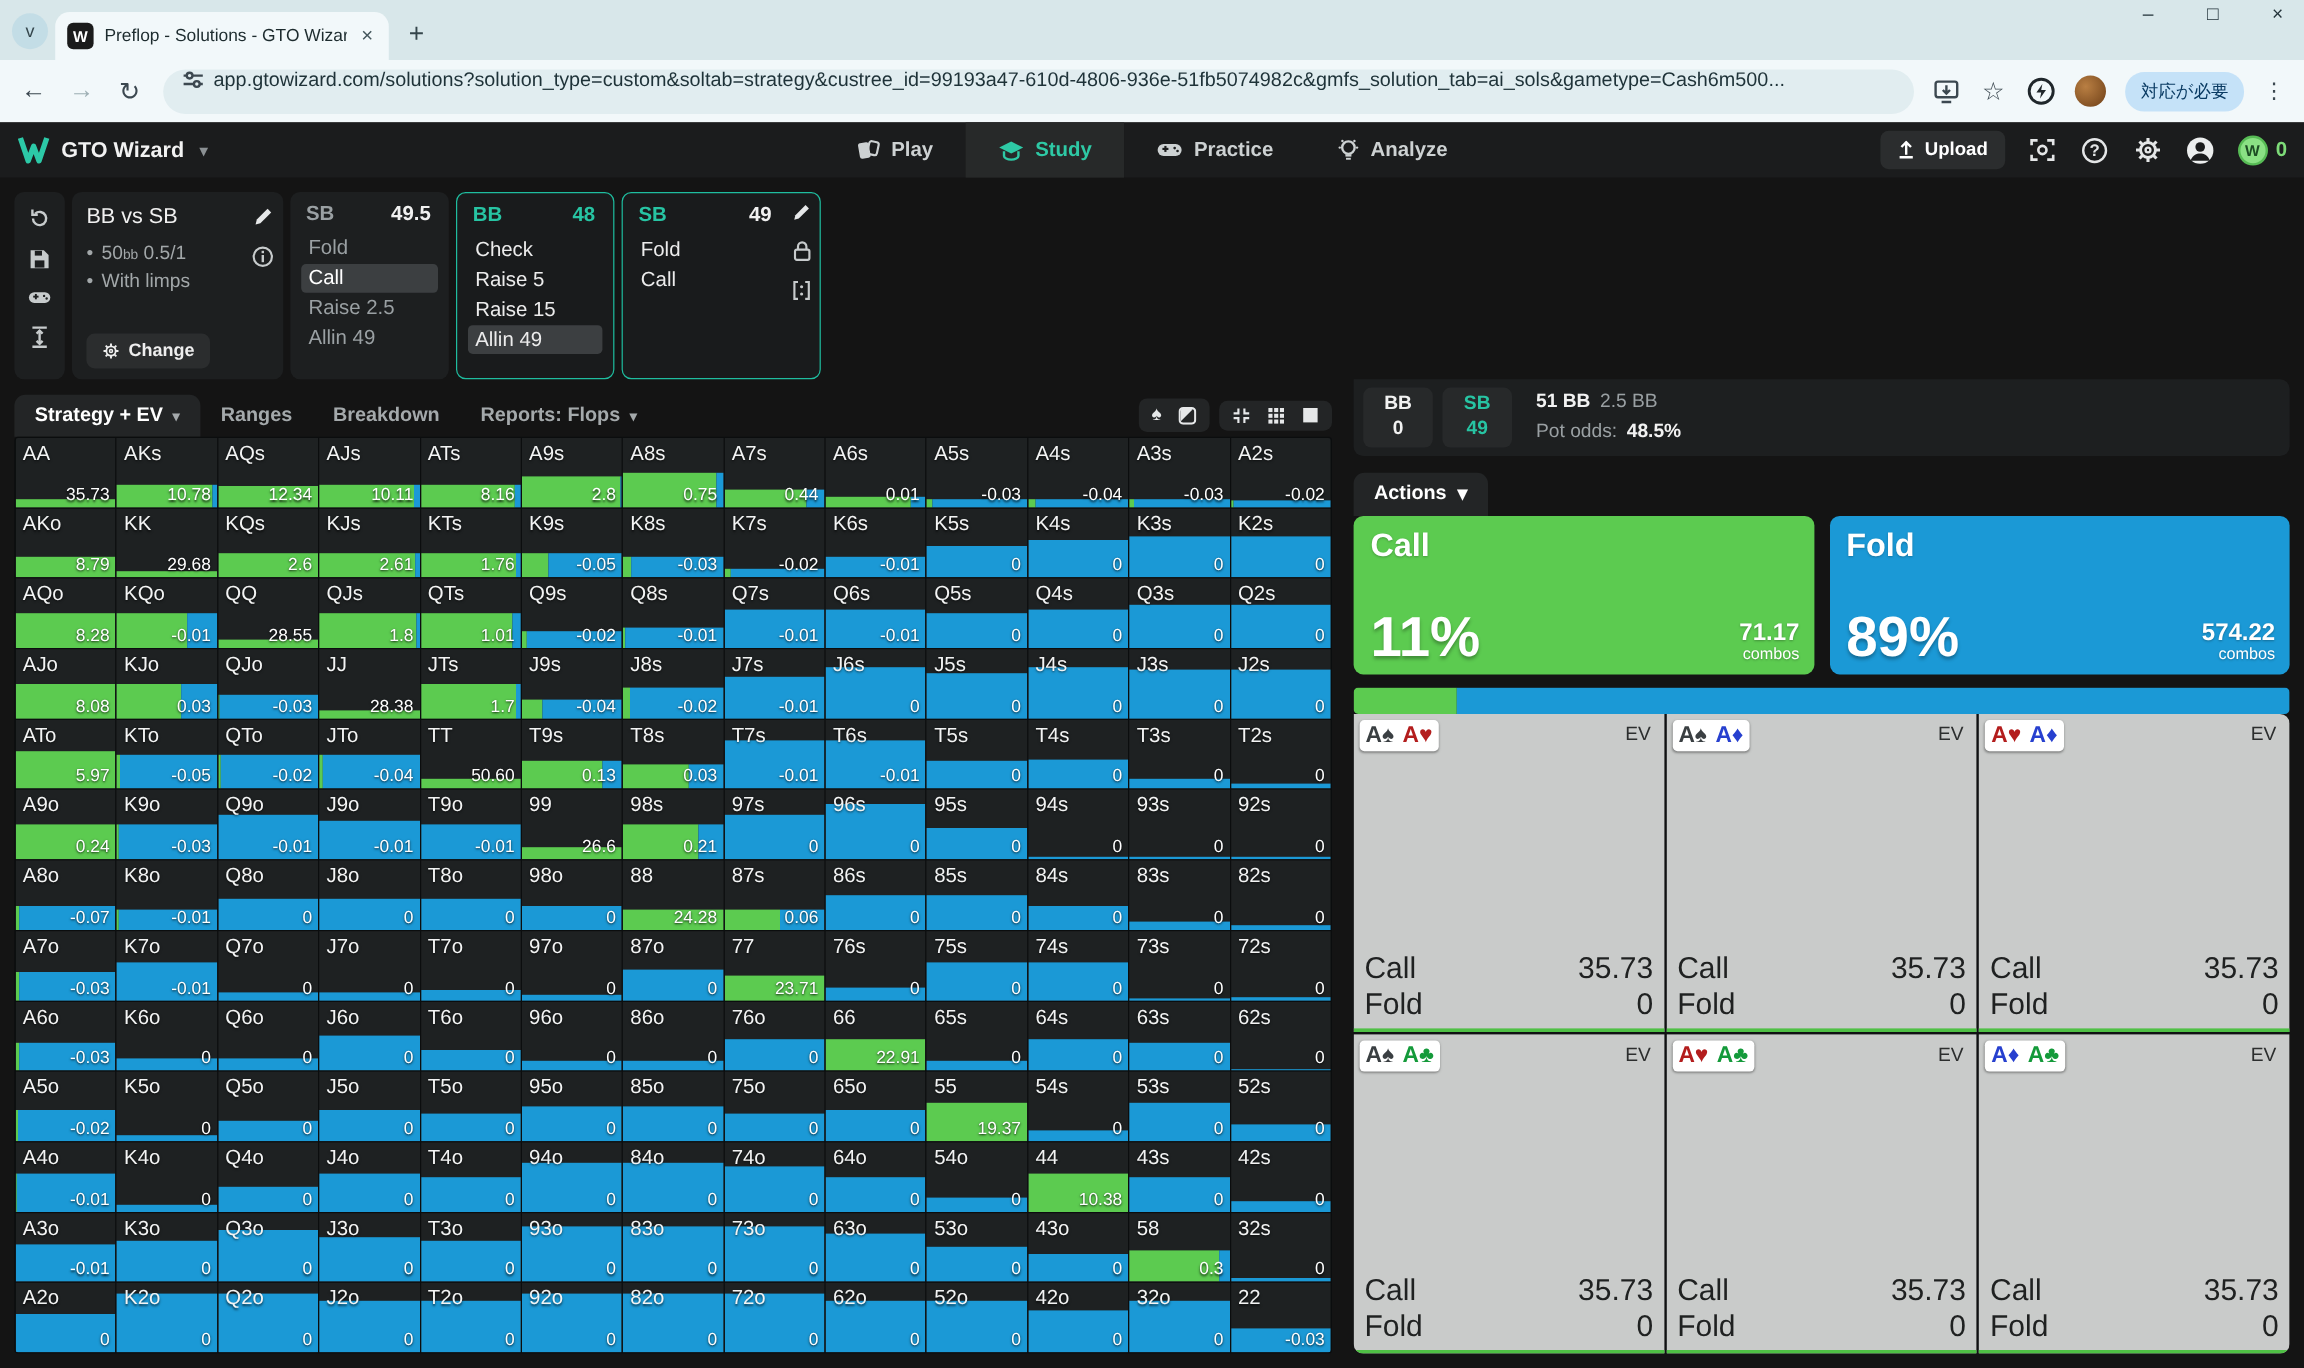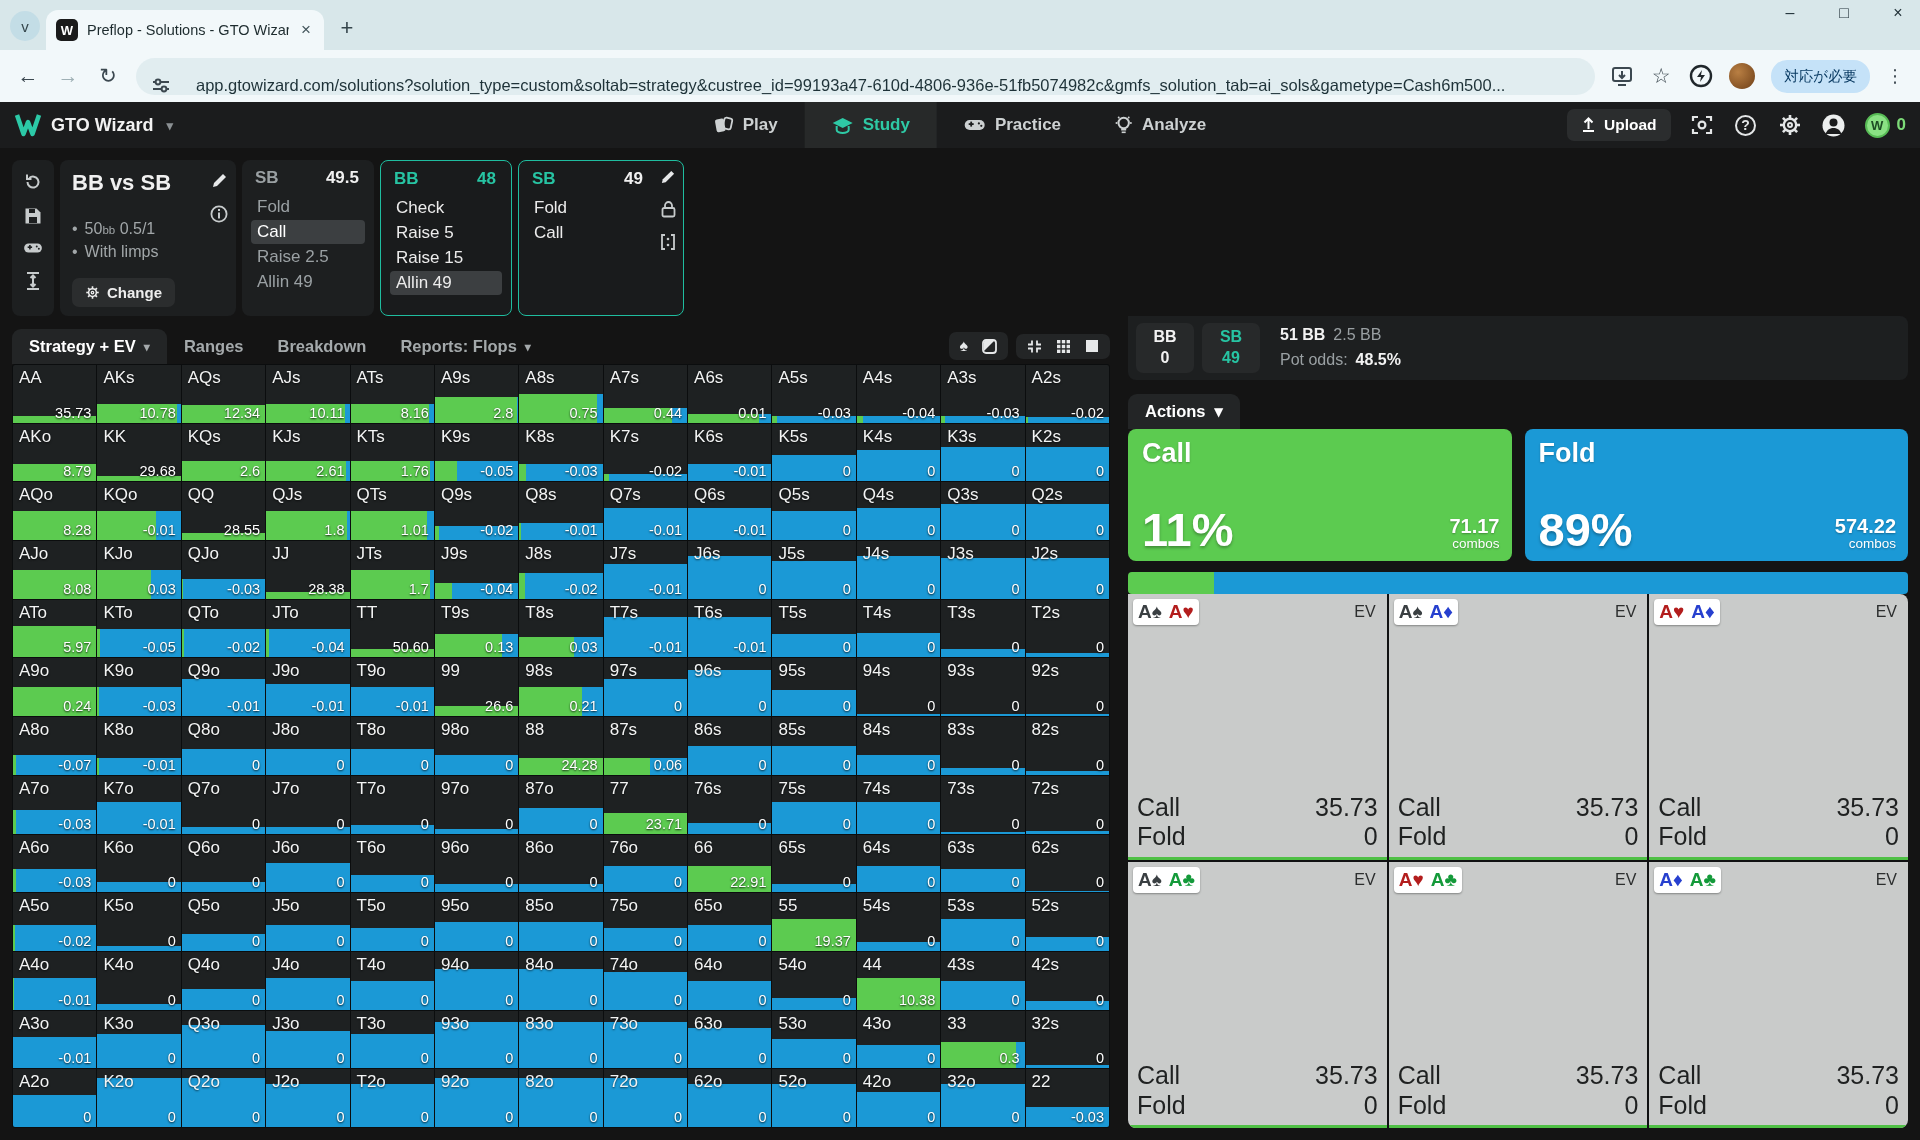--- a/index.html
+++ b/index.html
@@ -13,21 +13,21 @@
   .favicon{width:22px;height:22px;border-radius:5px;background:#1b1b1b;color:#fff;font-weight:800;font-size:13px;display:flex;align-items:center;justify-content:center}
   .btab-title{flex:1;font-size:14.5px;color:#1d2b2e;white-space:nowrap;overflow:hidden}
   .btab-close{color:#44565c;font-size:17px;padding:0 3px}
   .newtab{width:30px;height:30px;display:flex;align-items:center;justify-content:center;color:#35464c;font-size:22px;margin:0 0 7px 8px}
   .wincontrols{position:absolute;right:8px;top:4px;display:flex;gap:26px;color:#23333a;font-size:16px}
   .wincontrols span{width:28px;text-align:center}
 
   .toolbar{height:52px;background:#f2f8fa;display:flex;align-items:center;gap:16px;padding:0 16px}
   .tb-ico{font-size:21px;color:#3c4850;width:24px;text-align:center}
   .tb-ico.dis{color:#9fb0b5}
-  .urlpill{flex:1;height:37px;background:#e1edf0;border-radius:19px;display:flex;align-items:flex-end;gap:26px;padding:0 16px;color:#1e3238;font-size:16.5px;overflow:hidden}
+  .urlpill{flex:1;height:37px;background:#e1edf0;border-radius:19px;display:flex;align-items:flex-start;gap:8px;padding:0 16px;color:#1e3238;font-size:16.5px;overflow:hidden}
   .urlpill .url{white-space:nowrap;overflow:hidden;text-overflow:ellipsis}
   .avatar{width:26px;height:26px;border-radius:50%;background:radial-gradient(circle at 35% 35%,#b97f43,#6e3f17)}
   .chip-jp{background:#c5e2f8;color:#0a3b63;border-radius:16px;padding:7px 13px;font-size:14.5px;white-space:nowrap}
   .tb-dots{color:#3c4850;font-size:18px}
 
   
   .appnav{height:46px;background:#1b1c1d;display:flex;align-items:center;padding:0 14px;position:relative;flex:0 0 auto}
   .brand{display:flex;align-items:center;gap:9px;color:#f2f2f2;font-weight:700;font-size:18px}
   .brand .caret{color:#8b9093;font-size:13px;margin-left:4px}
   .nav-center{position:absolute;left:50%;transform:translateX(-50%);display:flex;height:100%}
@@ -41,21 +41,21 @@
   .coin .c{width:25px;height:25px;border-radius:50%;background:#8ae184;border:2px solid #57bb55;color:#1d4d24;font-weight:800;font-size:13px;display:flex;align-items:center;justify-content:center}
   .coin .n{color:#7ddb78;font-weight:800;font-size:17px}
 
   
   .app{flex:1;display:flex;padding:12px 12px 12px 12px;gap:18px;min-height:0;background:#141414}
   .leftcol{width:1098px;display:flex;flex-direction:column;min-height:0}
   .toprow{display:flex;gap:6px;height:156px;margin-bottom:12px;flex:0 0 auto}
   .rail{width:42px;background:#1d1f20;border-radius:8px;display:flex;flex-direction:column;align-items:center;gap:15px;padding:12px 0;flex:0 0 auto}
   .rail svg{display:block}
   .infopanel{width:176px;background:#1d1f20;border-radius:8px;padding:10px 12px;position:relative;flex:0 0 auto}
-  .infotitle{color:#f0f0f0;font-weight:700;font-size:22px;margin-bottom:24px}
+  .infotitle{color:#f0f0f0;font-weight:400;font-size:18px;margin-bottom:12px}
   .infoline{color:#a2a7a9;font-size:16px;margin-bottom:5px;display:flex;align-items:baseline;gap:7px}
   .infoline .sub{font-size:11.5px}
   .change-btn{position:absolute;left:12px;bottom:9px;background:#2b2d2e;border-radius:7px;padding:6px 13px;display:flex;align-items:center;gap:7px;color:#eee;font-weight:700;font-size:15px}
   .info-icons{position:absolute;right:8px;top:12px;display:flex;flex-direction:column;gap:16px;align-items:center}
   .node-panel{width:132px;background:#1d1f20;border-radius:8px;padding:8px 9px;flex:0 0 auto;position:relative}
   .node-panel.active{border:1.5px solid #1fbd9f;background:#191b1c}
   .node-panel.wide{width:166px;padding-right:34px}
   .node-head{display:flex;justify-content:space-between;font-size:17px;font-weight:700;margin-bottom:7px;padding:0 6px 0 4px}
   .pos-gray{color:#9aa0a3}.pos-teal{color:#27c4a3}.stack-w{color:#f0f0f0}.stack-teal{color:#27c4a3}
   .node-row{font-size:17px;color:#9aa0a3;padding:2px 6px;border-radius:4px;margin-bottom:1px;white-space:nowrap}
@@ -1544,21 +1544,21 @@
               <div class="seg-b"></div>
             </div>
             <div class="hl">43o</div>
             <div class="vv">0</div>
           </div>
           <div class="cell">
             <div class="bar" style="height: 45%;">
               <div class="seg-g" style="width: 90%;"></div>
               <div class="seg-b"></div>
             </div>
-            <div class="hl">33</div>
+            <div class="hl">58</div>
             <div class="vv">0.3</div>
           </div>
           <div class="cell">
             <div class="bar" style="height: 6%;">
               <div class="seg-b"></div>
             </div>
             <div class="hl">32s</div>
             <div class="vv">0</div>
           </div>
           <div class="cell">

